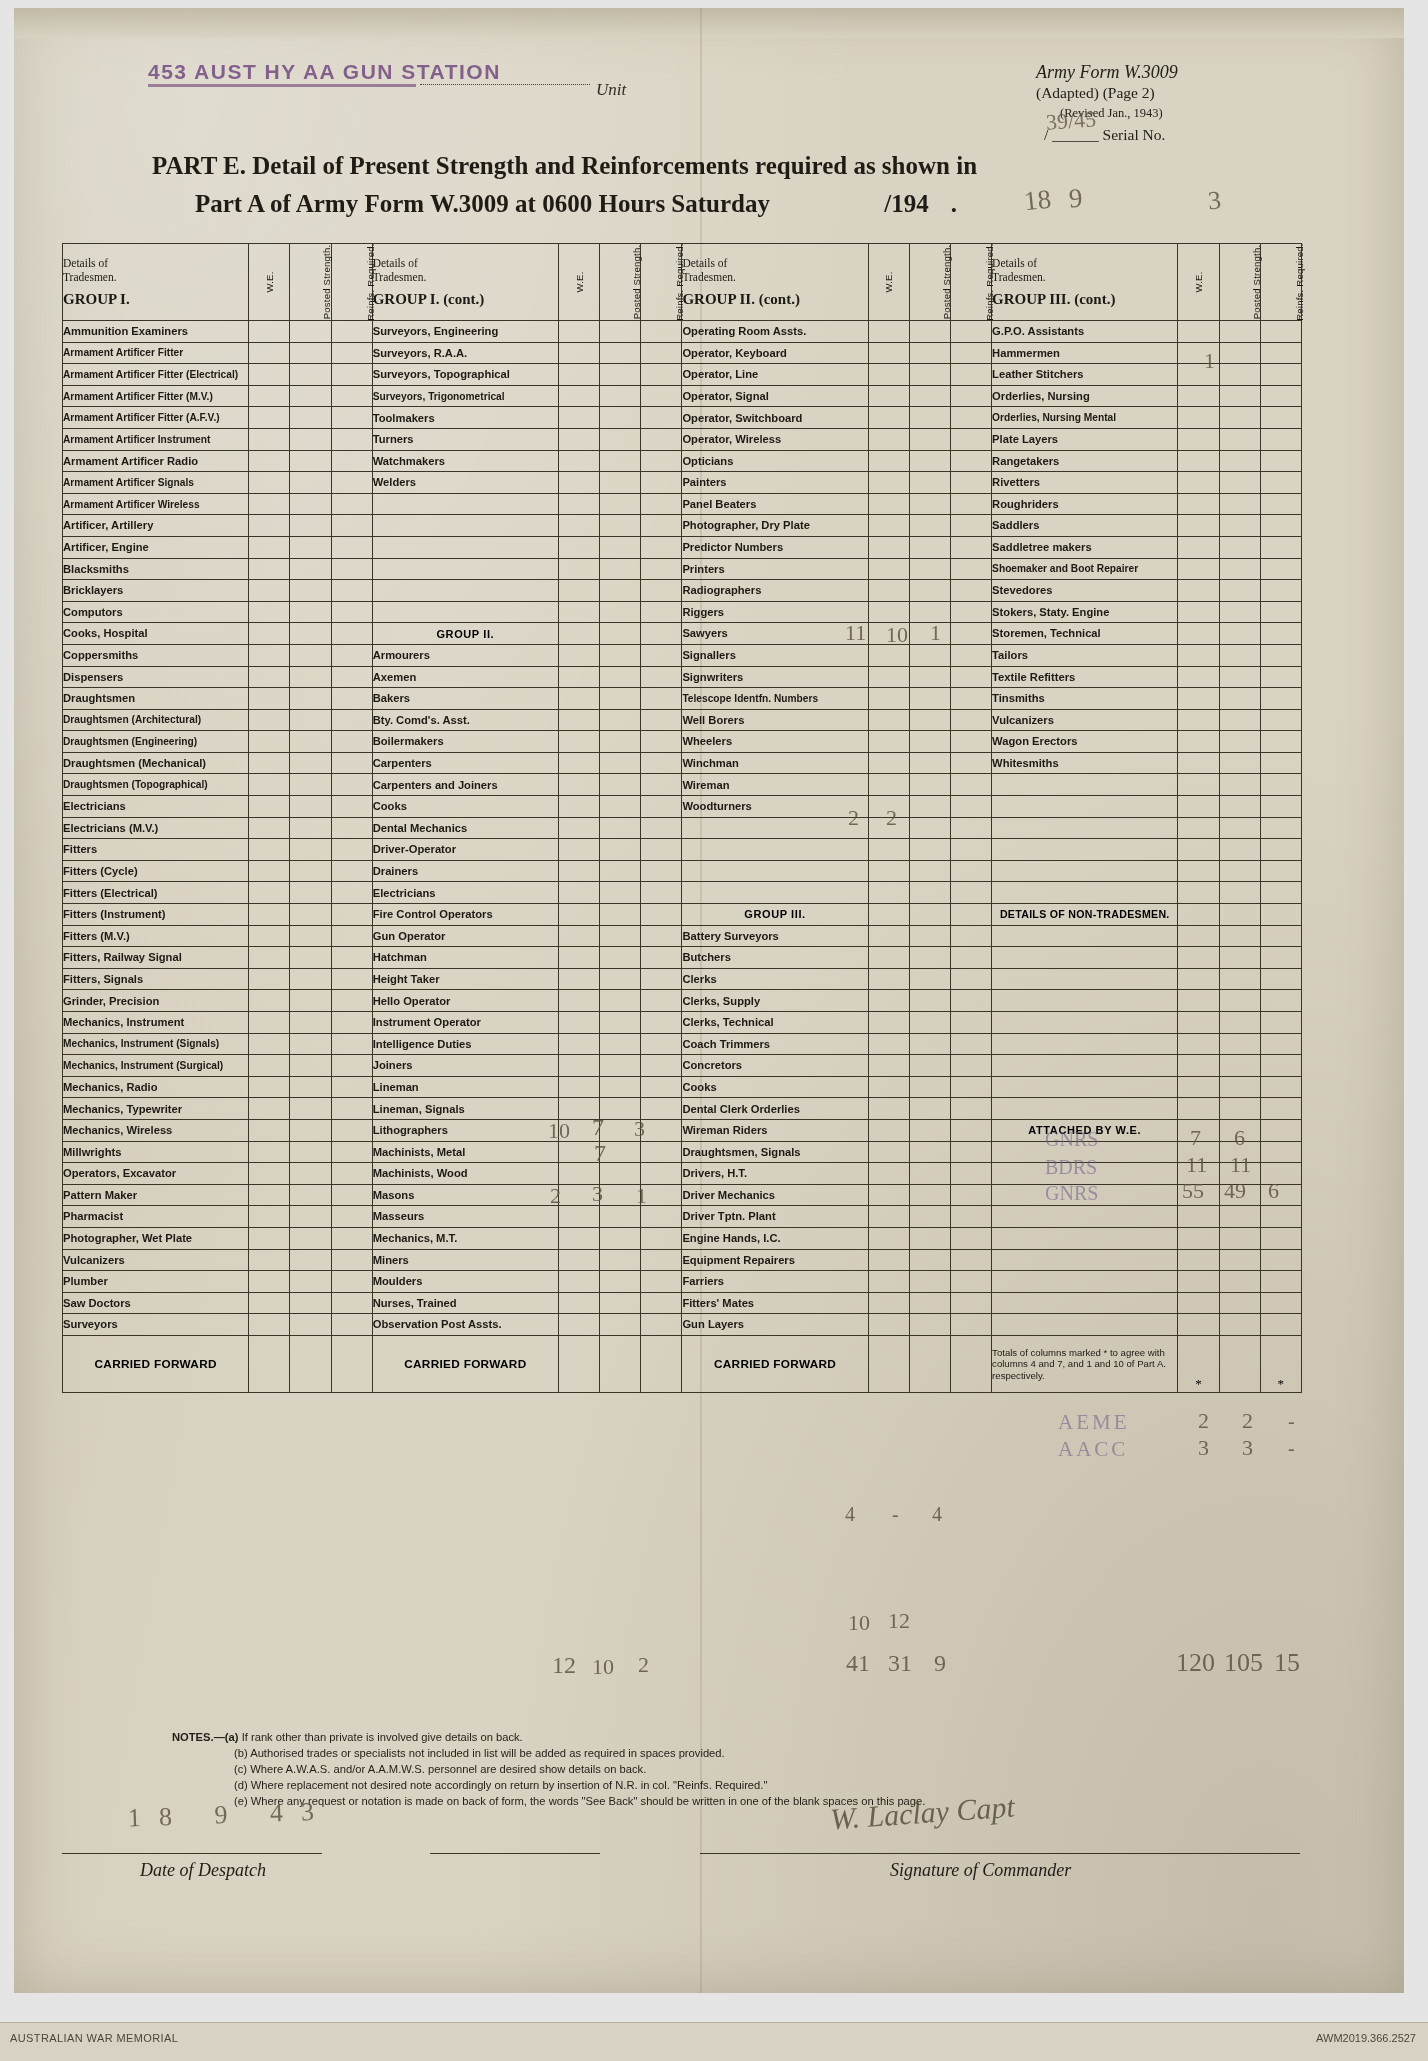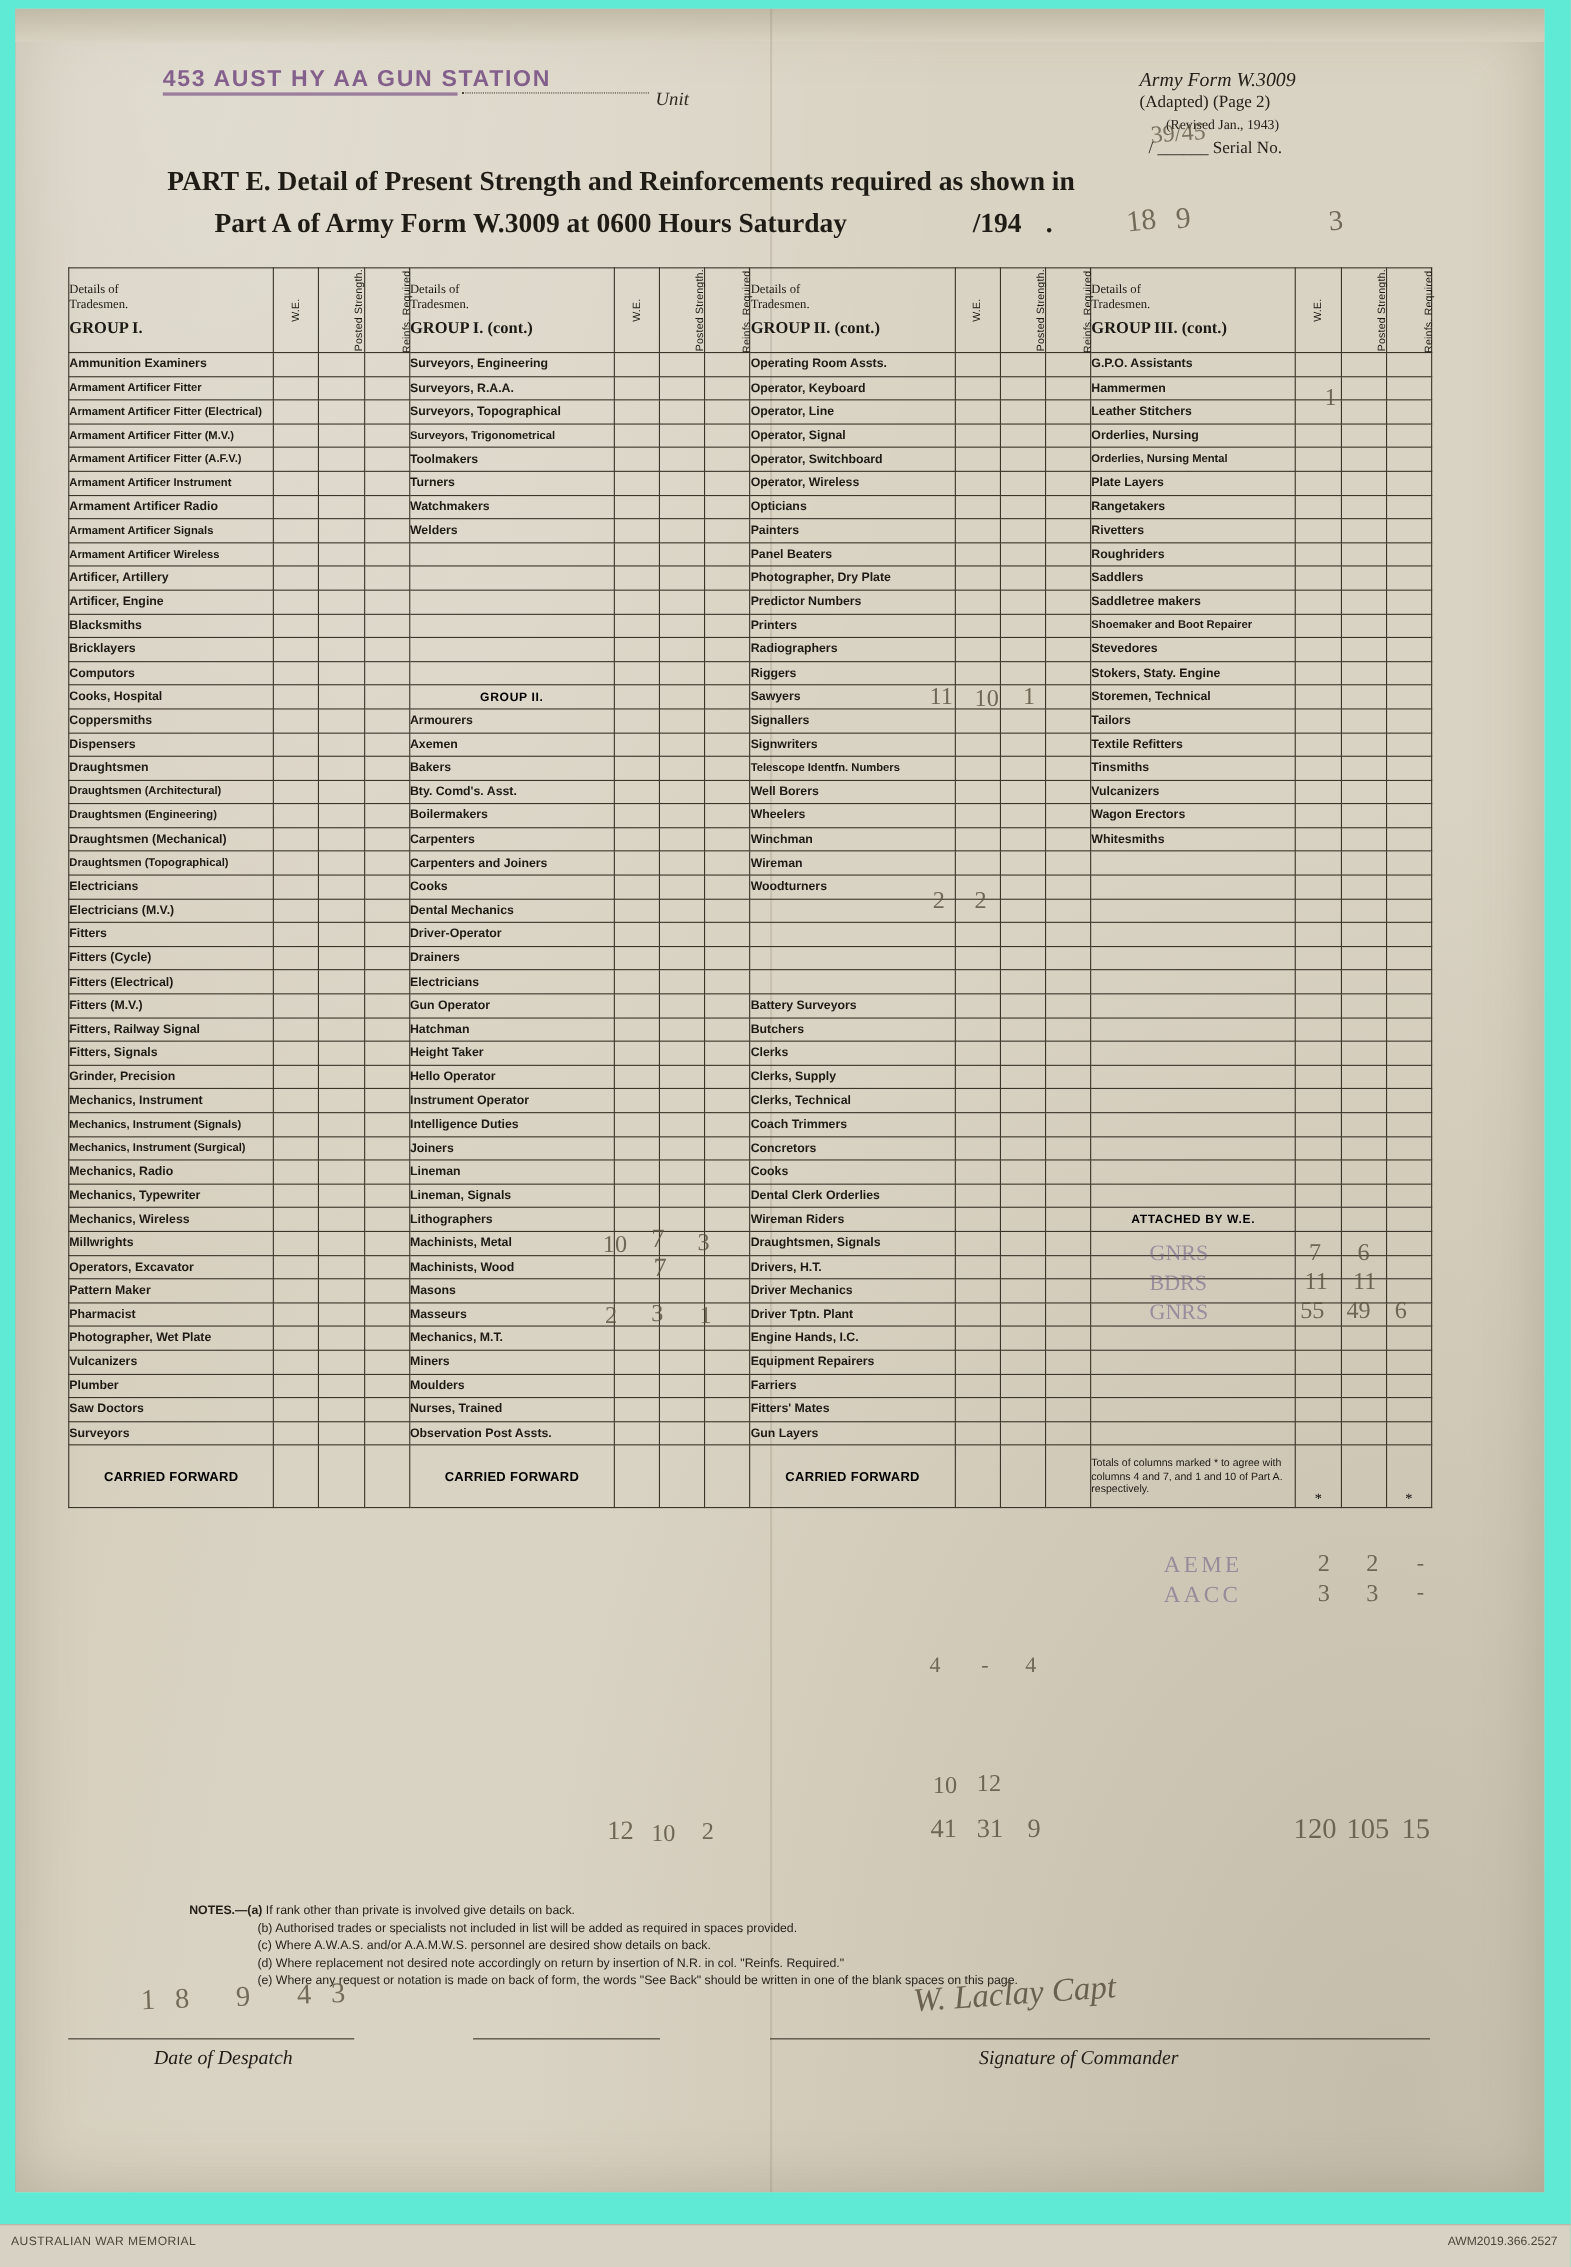--- a/index.html
+++ b/index.html
@@ -1,18 +1,18 @@
 <!DOCTYPE html>
 <html><head>
 <meta charset="utf-8">
 <style>
   html,body{margin:0;padding:0;background:#cfcabb;}
   body{width:1428px;height:2061px;font-family:"Liberation Serif",serif;}
   .page{position:relative;width:1428px;height:2061px;overflow:hidden;
-        background:#5eead4;}
+        background:#e5e5e5;}
   
   .paper{position:absolute;left:14px;top:8px;width:1390px;height:1985px;
          background:#d9d3c3;
          box-shadow:inset 0 0 60px rgba(140,130,105,.45);}
   .paper:after{content:"";position:absolute;inset:0;
       background:
         radial-gradient(ellipse at 12% 4%, rgba(255,255,255,.28), rgba(255,255,255,0) 40%),
         radial-gradient(ellipse at 90% 96%, rgba(120,110,85,.22), rgba(120,110,85,0) 45%),
         linear-gradient(100deg, rgba(190,182,160,.25) 0%, rgba(0,0,0,0) 30%);
       pointer-events:none;}
@@ -656,20 +656,38 @@
           <td class="trade"></td>
           <td></td>
           <td></td>
           <td></td>
           <td class="trade"></td>
           <td></td>
           <td></td>
           <td></td>
         </tr>
         <tr class="row">
+          <td class="trade">Fitters (Instrument)</td>
+          <td></td>
+          <td></td>
+          <td></td>
+          <td class="trade">Fire Control Operators</td>
+          <td></td>
+          <td></td>
+          <td></td>
+          <td class="grp">GROUP III.</td>
+          <td></td>
+          <td></td>
+          <td></td>
+          <td class="dn">DETAILS OF NON-TRADESMEN.</td>
+          <td></td>
+          <td></td>
+          <td></td>
+        </tr>
+        <tr class="row">
           <td class="trade">Fitters (M.V.)</td>
           <td></td>
           <td></td>
           <td></td>
           <td class="trade">Gun Operator</td>
           <td></td>
           <td></td>
           <td></td>
           <td class="trade">Battery Surveyors</td>
           <td></td>

